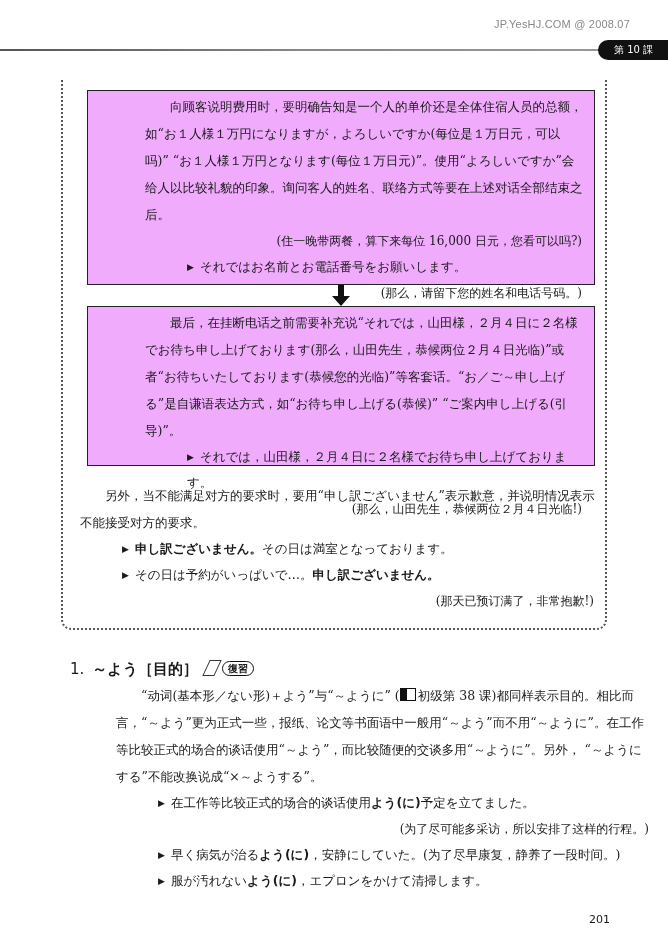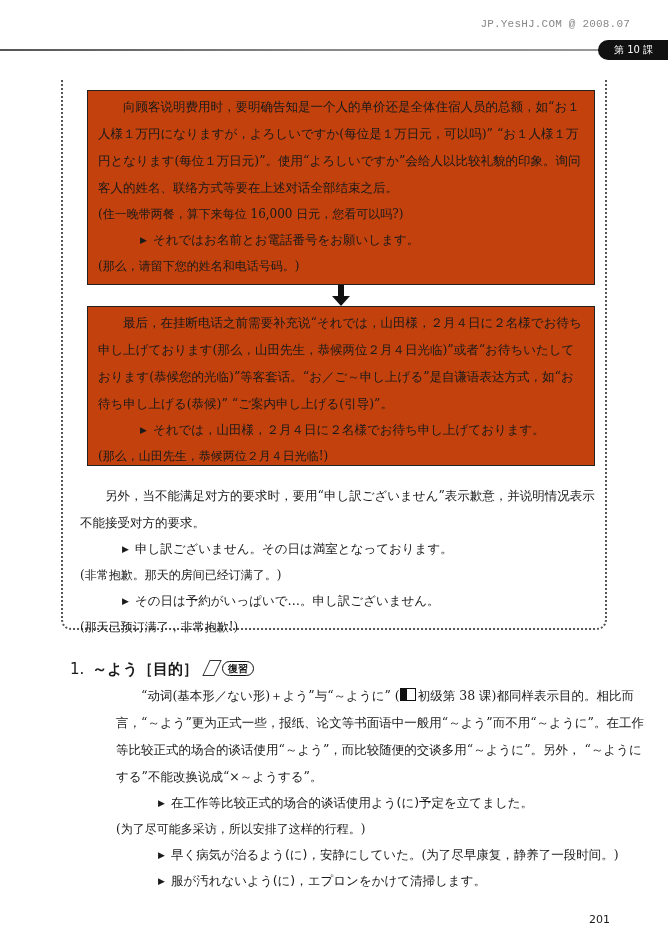--- a/index.html
+++ b/index.html
@@ -1,33 +1,33 @@
 <!DOCTYPE html>
 <html><head>
 <meta charset="utf-8">
 <style>
   html,body{margin:0;padding:0;}
   body{width:668px;height:945px;background:#fff;position:relative;overflow:hidden;
        font-family:"DejaVu Serif","Liberation Serif",serif;color:#1a1a1a;}
   .abs{position:absolute;}
-  .watermark{top:18px;right:38px;font-family:Liberation Mono, monospace;font-size:11px;color:#888;letter-spacing:0.2px;text-align:right;}
+  .watermark{top:18px;right:38px;font-family:Liberation Sans, sans-serif;font-size:11px;color:#888;letter-spacing:0.2px;text-align:right;}
   .rule{top:49px;left:0;width:610px;height:2px;background:linear-gradient(to right,#555,#888 50%,#999);}
   .lesson-tab{top:40px;left:598px;width:80px;height:20px;background:#111;color:#fff;border-radius:11px 0 0 11px;
        font-family:"DejaVu Sans","Liberation Sans",sans-serif;font-size:10px;line-height:20px;padding-left:16px;box-sizing:border-box;}
   .outer{top:80px;left:61px;width:546px;height:550px;border-left:2px dotted #555;border-right:2px dotted #555;border-bottom:2px dotted #555;border-radius:0 0 10px 10px;box-sizing:border-box;}
-  .box{left:87px;width:508px;border:1.5px solid #222;box-sizing:border-box;background:#c2410c;}
+  .box{left:87px;width:508px;border:1.5px solid #222;box-sizing:border-box;background:#f0abfc;padding-left:47px;}
   .box1{top:90px;height:195px;}
   .box2{top:306px;height:160px;}
   .para{font-size:12.5px;line-height:27px;margin:0;}
   .box .inner{padding:2px 10px 0 10px;}
   .indent{text-indent:2em;}
   .ex{padding-left:42px;font-size:12.5px;line-height:26px;}
   .ex .tri{font-size:9px;margin-right:6px;vertical-align:1px;}
-  .tr{text-align:left;font-size:12px;line-height:26px;padding-right:2px;}
-  .b{font-weight:normal;font-family:"DejaVu Sans","Liberation Sans",sans-serif;}
+  .tr{text-align:right;font-size:12px;line-height:26px;padding-right:2px;}
+  .b{font-weight:bold;font-family:"DejaVu Sans","Liberation Sans",sans-serif;}
   .arrow{top:285px;left:330px;width:22px;height:22px;}
   .sec3{top:482px;left:80px;width:516px;}
   .heading{top:660px;left:70px;font-family:"DejaVu Sans","Liberation Sans",sans-serif;font-size:15px;font-weight:bold;}
   .heading .num{font-weight:normal;margin-right:8px;}
   .review{display:inline-block;margin-left:4px;font-size:10px;border:1.5px solid #111;border-radius:9px;padding:0 5px;line-height:13px;vertical-align:2px;}
   .review-pen{display:inline-block;width:10px;height:14px;border:1px solid #333;transform:skew(-25deg);vertical-align:-2px;margin-left:8px;}
   .body2{top:682px;left:70px;width:535px;margin-left:46px;}
   .book-icon{display:inline-block;width:14px;height:11px;border:1.5px solid #111;background:linear-gradient(to right,#111 45%,#fff 45%);vertical-align:-1px;margin-right:2px;}
   .pagenum{top:913px;left:589px;font-family:"DejaVu Sans","Liberation Sans",sans-serif;font-size:11px;}
 </style>
@@ -58,21 +58,20 @@
   <div class="inner">
     <p class="para indent">最后，在挂断电话之前需要补充说“それでは，山田様，２月４日に２名様でお待ち申し上げております(那么，山田先生，恭候两位２月４日光临)”或者“お待ちいたしております(恭候您的光临)”等客套话。“お／ご～申し上げる”是自谦语表达方式，如“お待ち申し上げる(恭候)” “ご案内申し上げる(引导)”。</p>
     <div class="ex"><span class="tri">▶</span><span>それでは，山田様，２月４日に２名様でお待ち申し上げております。</span></div>
     <div class="tr">(那么，山田先生，恭候两位２月４日光临!)</div>
   </div>
 </div>
 
 <div class="abs sec3">
   <p class="para indent">另外，当不能满足对方的要求时，要用“申し訳ございません”表示歉意，并说明情况表示不能接受对方的要求。</p>
   <div class="ex"><span class="tri">▶</span><span class="b">申し訳ございません。</span><span>その日は満室となっております。</span></div>
-  <div class="tr">(非常抱歉。那天的房间已经订满了。)</div>
   <div class="ex"><span class="tri">▶</span><span>その日は予約がいっぱいで…。</span><span class="b">申し訳ございません。</span></div>
   <div class="tr">(那天已预订满了，非常抱歉!)</div>
 </div>
 
 <div class="abs heading">
   <span class="num">1.</span><span>～よう［目的］</span><span class="review-pen"></span><span class="review">復習</span>
 </div>
 
 <div class="abs body2">
   <p class="para indent"><span>“动词(基本形／ない形)＋よう”与“～ように” (</span><span class="book-icon"></span><span>初级第 38 课</span><span>)都同样表示目的。相比而言，“～よう”更为正式一些，报纸、论文等书面语中一般用“～よう”而不用“～ように”。在工作等比较正式的场合的谈话使用“～よう”，而比较随便的交谈多用“～ように”。另外， “～ようにする”不能改换说成“×～ようする”。</span></p>

